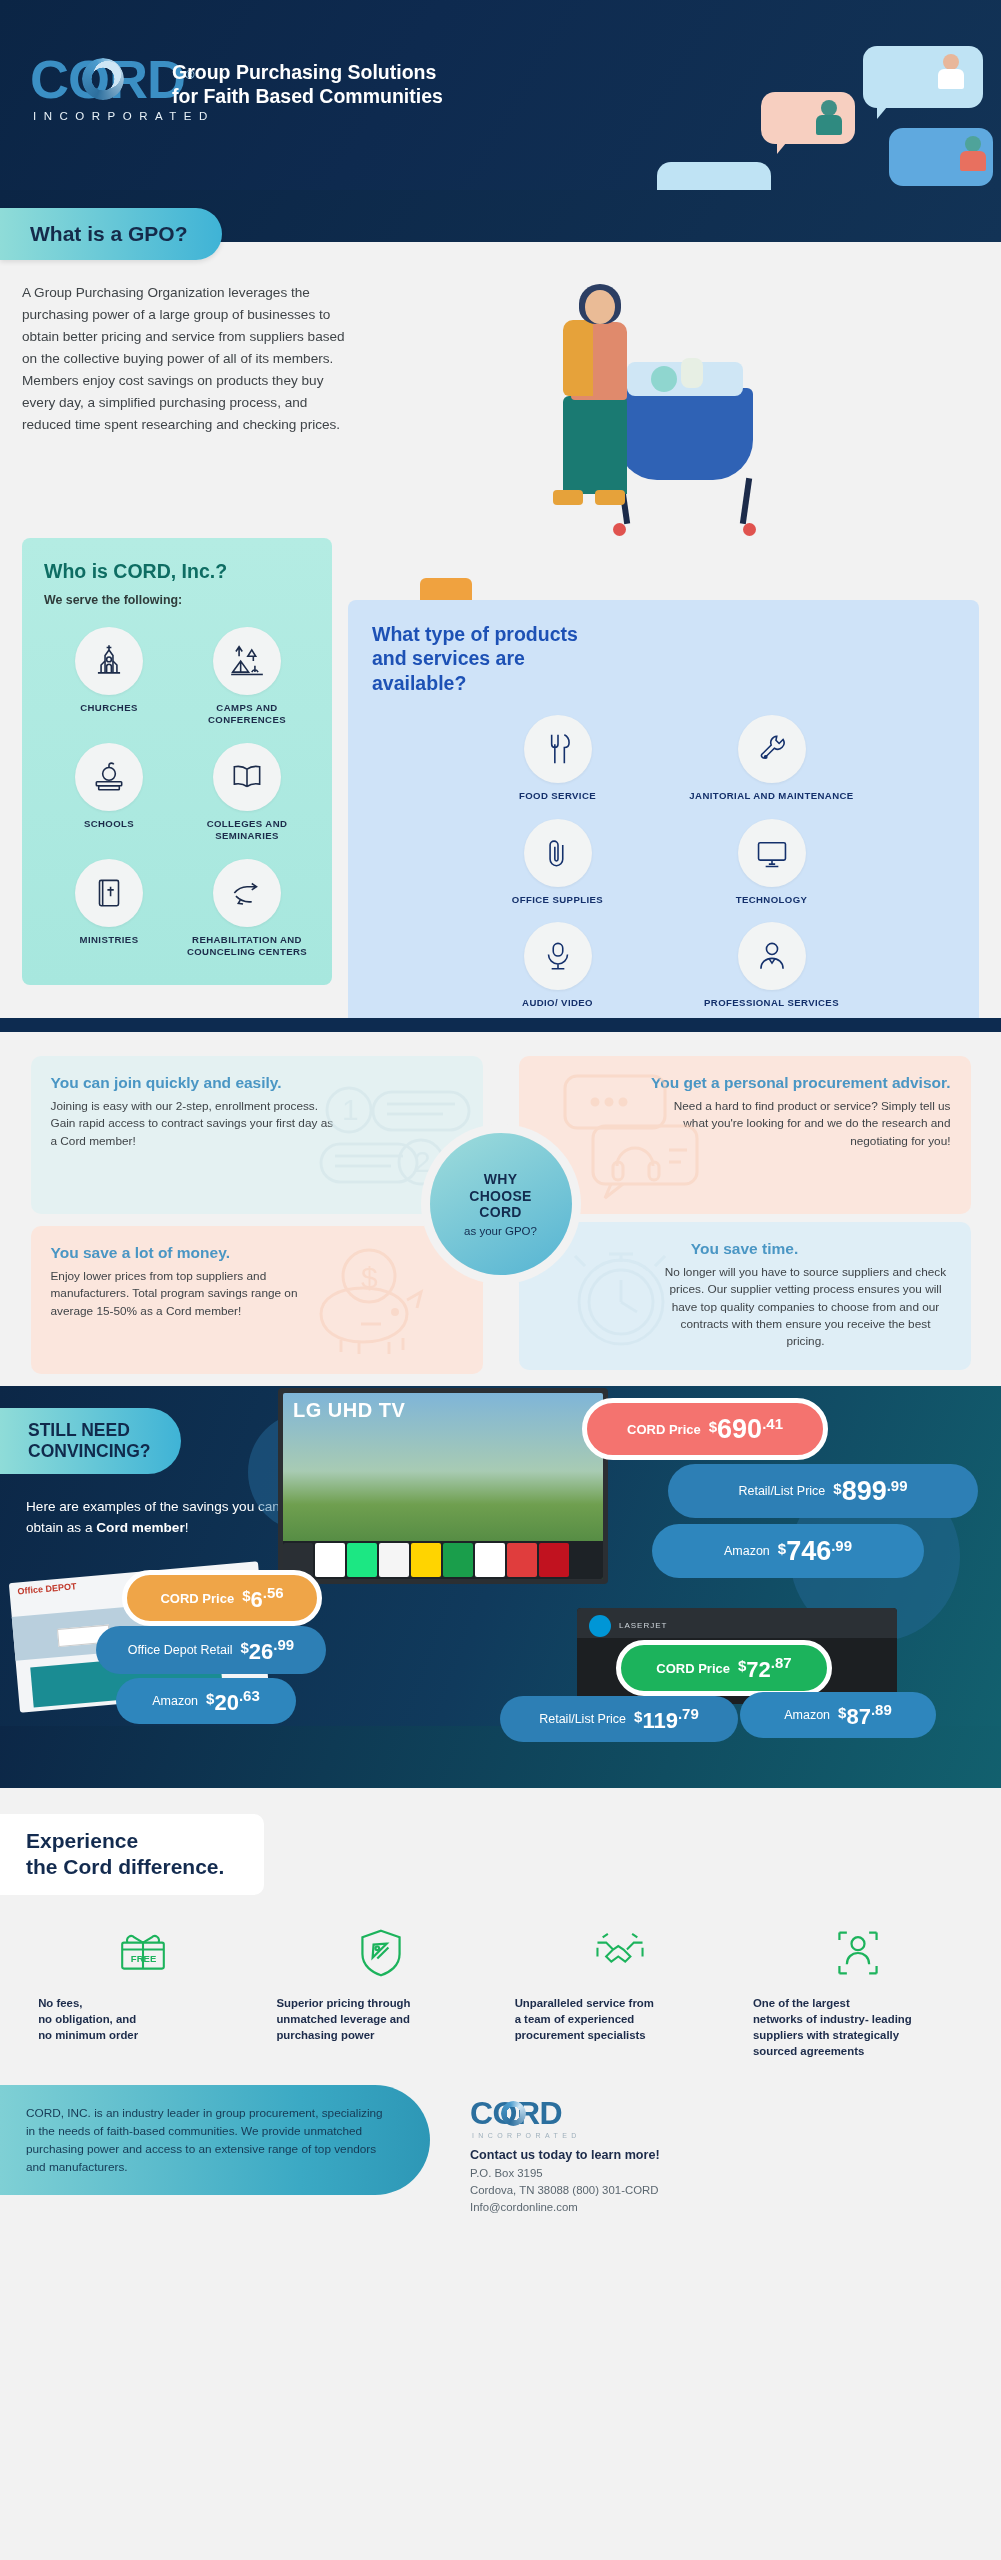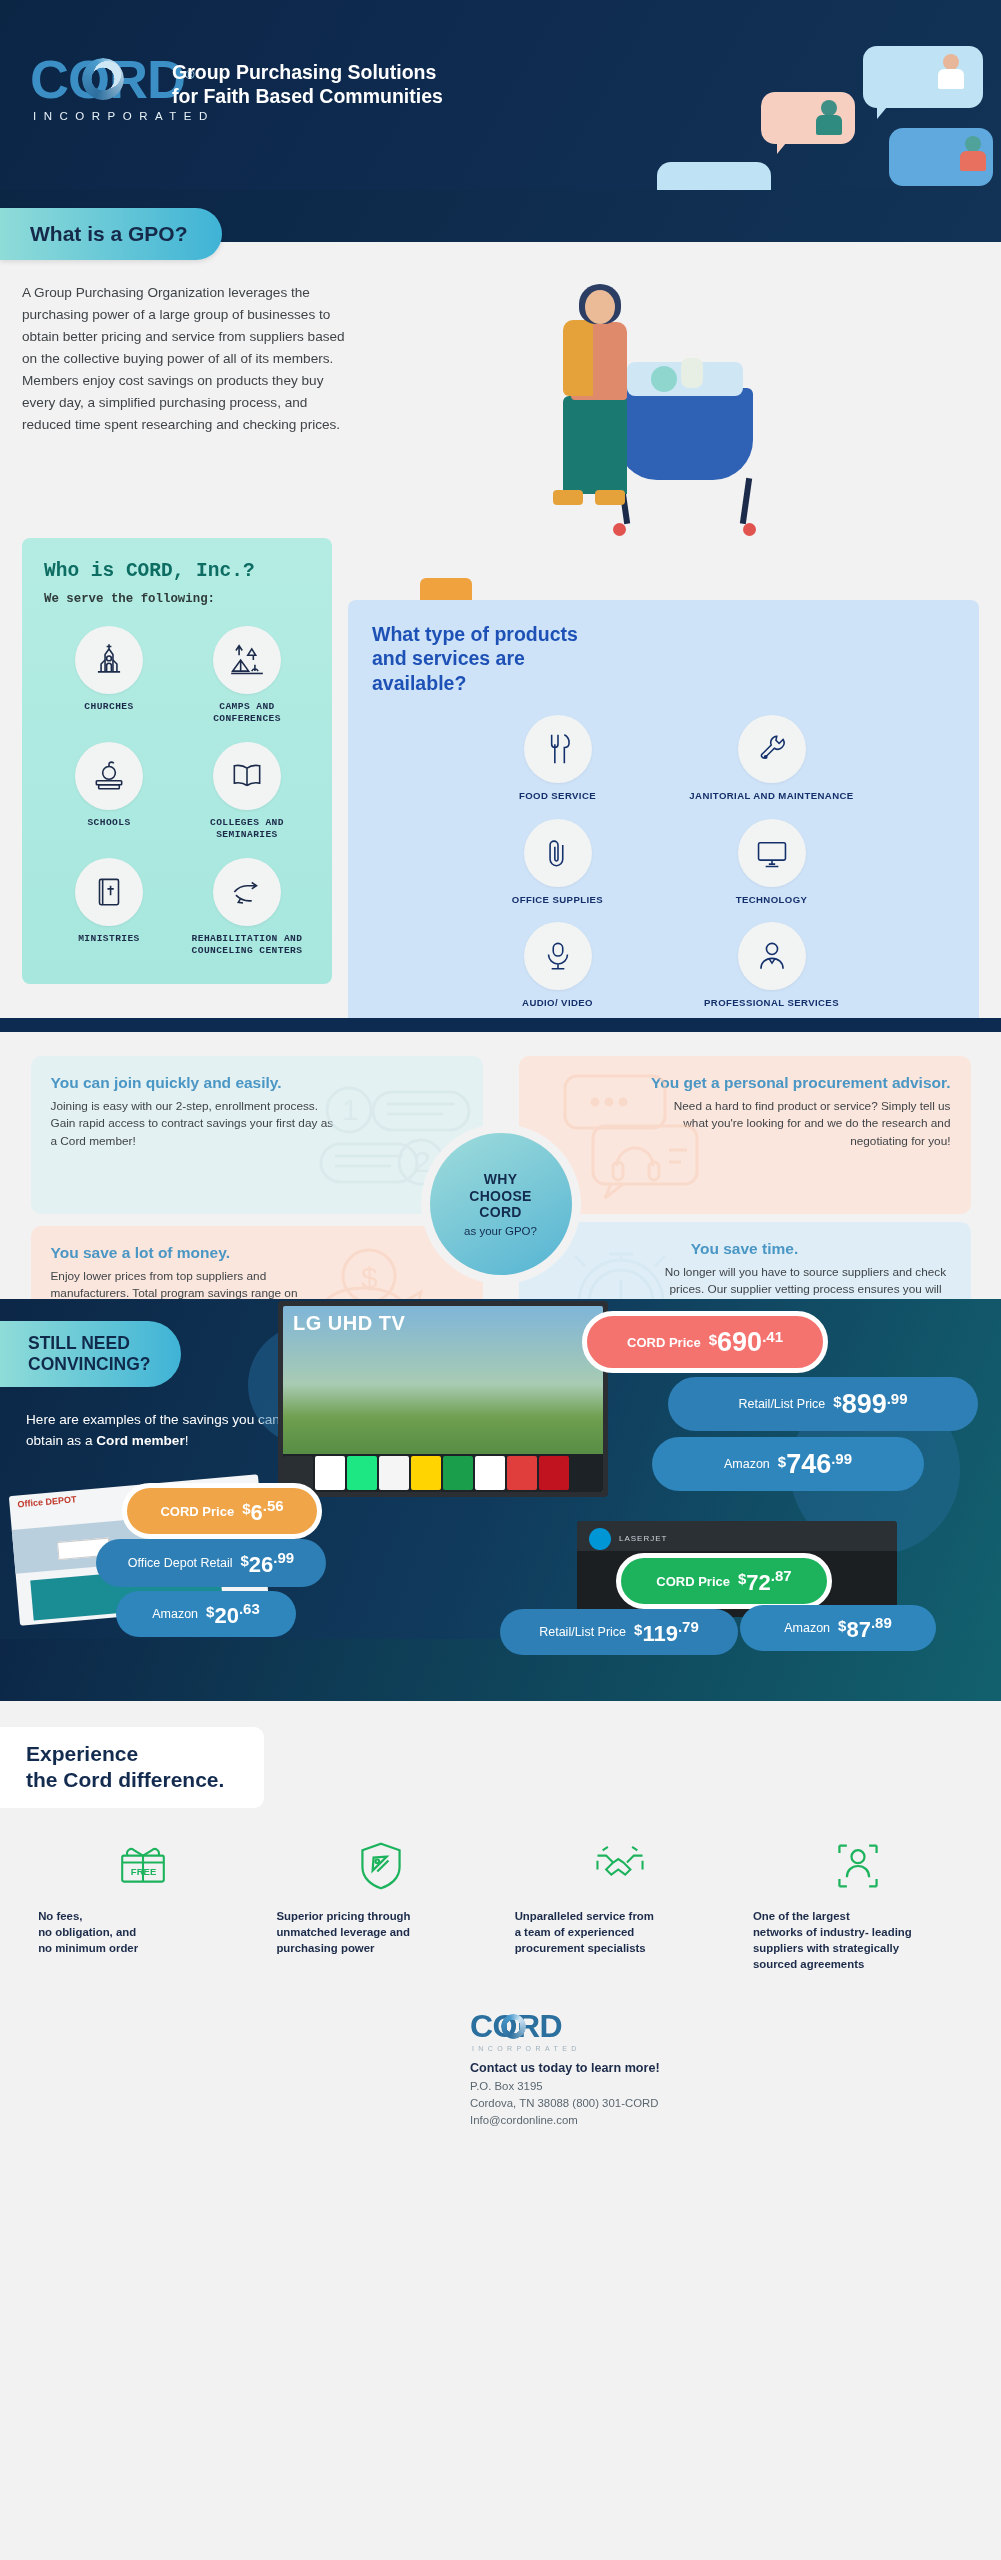--- a/index.html
+++ b/index.html
@@ -104,21 +104,21 @@
   .veg{position:absolute;border-radius:50%;}
   .v1{left:110px;top:128px;width:26px;height:26px;background:#8fd6cf;}
   .v2{left:140px;top:120px;width:22px;height:30px;background:#e7efe4;border-radius:8px;}
   .v3{left:166px;top:126px;width:24px;height:28px;background:#cfe6f5;border-radius:6px;}
 
   
   .mid-sec { position: relative; margin-top: 18px; }
   .who-card {
     position:absolute; left: 22px; top: 0; width: 310px; min-height: 430px;
     background: linear-gradient(180deg,#b4ece3 0%,#a7e7de 100%);
-    border-radius: 8px; padding: 22px 20px 20px 22px; font-family: Liberation Mono, monospace;
+    border-radius: 8px; padding: 22px 20px 20px 22px;
   }
   .who-title { color:#0e6d63; font-size:19.5px; font-weight:bold; margin-bottom:10px; }
   .who-text { color:#3e4a48; font-size:11.6px; line-height:1.62; }
   .who-serve { color:#2f3b3a; font-size:12.4px; font-weight:bold; margin-top:8px; }
   .prod-card {
     position:absolute; left: 348px; top: 62px; width: 631px; min-height: 380px;
     background:#cfe3f8; border-radius: 8px; padding: 22px 22px 18px 24px;
   }
   .prod-title { color:#1d51b5; font-size:19.5px; font-weight:bold; line-height:1.25; }
   .prod-tab {
@@ -450,21 +450,21 @@
                 <path d="M10 40c0-8 6-13 14-13s14 5 14 13"></path>
                 <path d="M20 27l4 6 4-6"></path>
               </svg>
           </div>
           <div class="icon-label">PROFESSIONAL SERVICES</div>
         </div>
       </div>
     </div>
   </div>
 
-  <div class="why-sec" style="height:281px;border-radius:25px;">
+  <div class="why-sec" style="height:368px;border-radius:25px;">
     <div class="why-band"></div>
     <div class="why-grid">
 
       <div class="why-box wb1">
         <div class="why-h">You can join quickly and easily.</div>
         <div class="why-p">Joining is easy with our 2-step, enrollment process. Gain rapid access to contract savings your first day as a Cord member!</div>
         <svg class="wb-deco" style="right:8px;top:18px;" width="160" height="120" viewBox="0 0 160 120" fill="none" stroke="#cfe3e8" stroke-width="3">
           <circle cx="34" cy="36" r="22"></circle>
             <text x="27" y="46" font-size="30" fill="#cfe3e8" stroke="none" font-family="Liberation Sans">1</text>
           <rect x="58" y="18" width="96" height="38" rx="19"></rect>
@@ -669,20 +669,21 @@
         </div>
         <div class="exp-text" style="white-space:pre-line;">One of the largest
 networks of industry- leading
 suppliers with strategically
 sourced agreements</div>
       </div>
     </div>
   </div>
 
   <div class="footer">
+    <div class="footer-left">CORD, INC. is an industry leader in group procurement, specializing in the needs of faith-based communities. We provide unmatched purchasing power and access to an extensive range of top vendors and manufacturers.</div>
     <div class="footer-right">
       <div class="f-logo">
         <span>CORD</span>
         <span class="swirl2"></span>
       </div>
       <div class="f-inc">INCORPORATED</div>
       <div class="f-contact">Contact us today to learn more!</div>
       <div class="f-line">P.O. Box 3195</div>
       <div class="f-line">Cordova, TN 38088 (800) 301-CORD</div>
       <div class="f-line">Info@cordonline.com</div>

